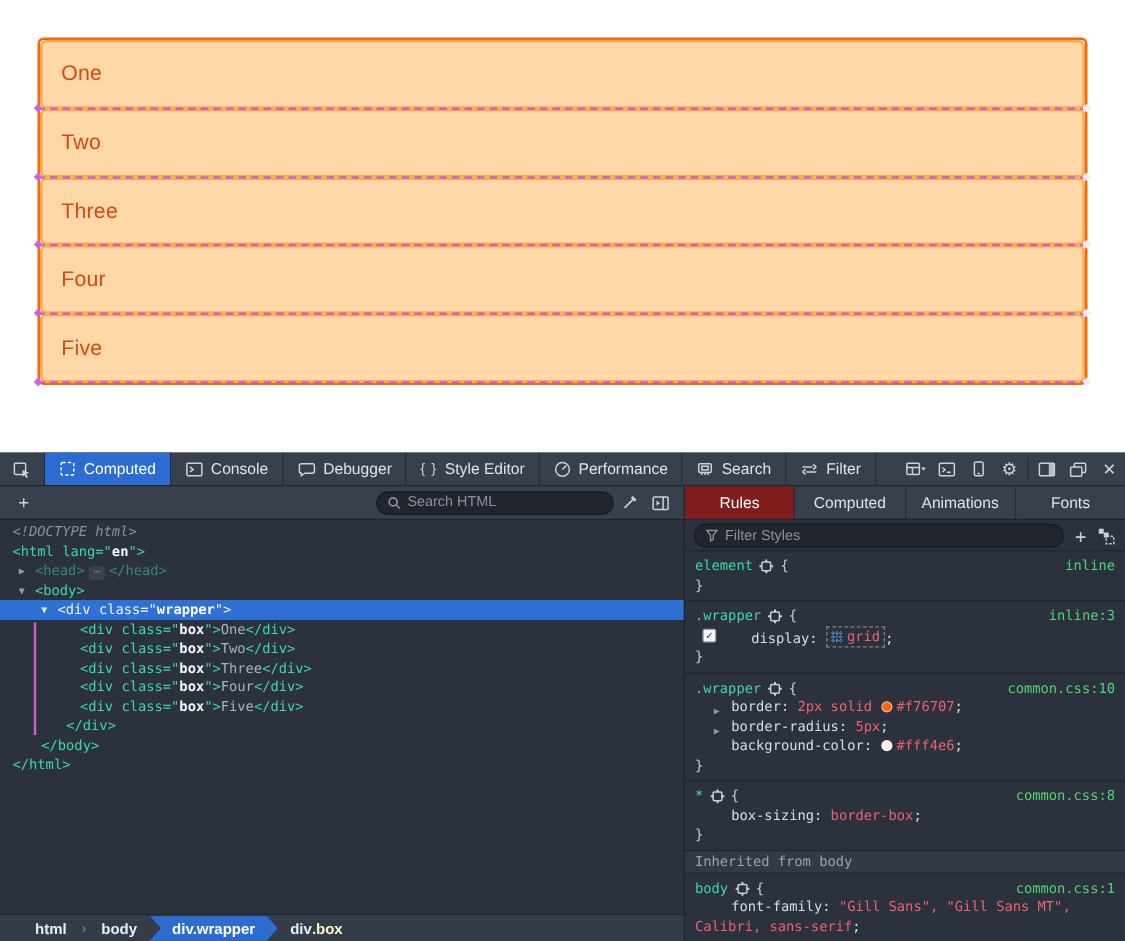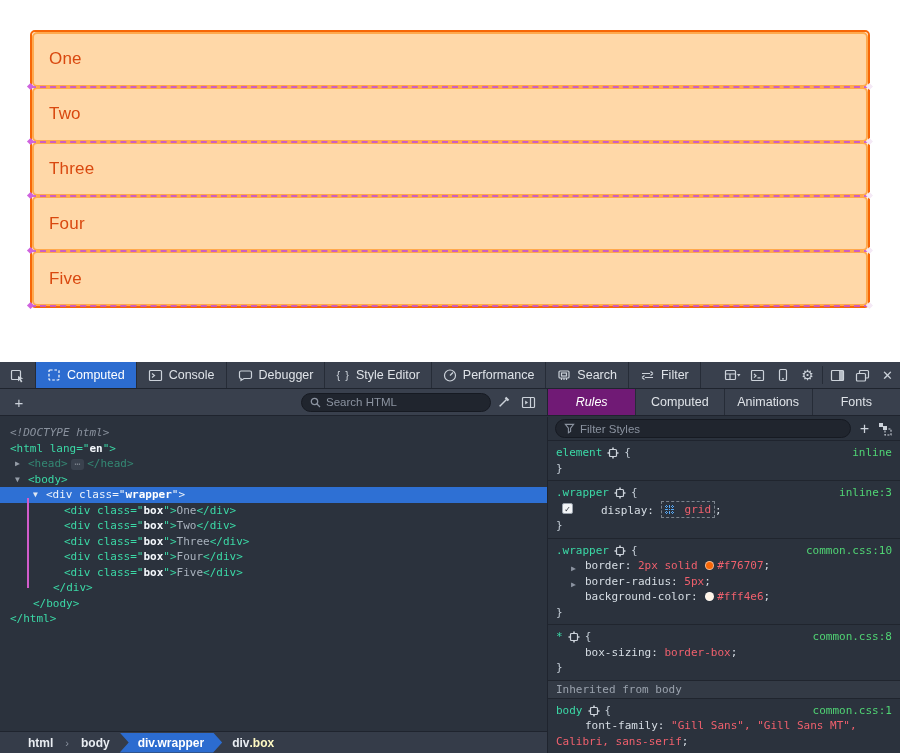--- a/index.html
+++ b/index.html
@@ -35,27 +35,27 @@
   .plusbtn { width:26px; font-size:15px; color:#ccd2da; display:flex; justify-content:center; }
   .pill { height:19px; background:#20252e; border:1px solid #161a22; border-radius:10px;
           display:flex; align-items:center; padding:0 8px; gap:5px; }
   .searchpill { width:190px; margin-left:auto; }
   .pill input { background:transparent; border:none; outline:none; color:#cfd5dc; font-size:11.5px; width:100%;
                 font-family:"Liberation Sans",sans-serif; }
   .pill input::placeholder { color:#8b93a0; }
   .sub-right { flex:1; display:flex; }
   .stab { flex:1; display:flex; align-items:center; justify-content:center; border-right:1px solid #262c37; cursor:default; }
   .stab:last-child { border-right:none; }
-  .stab.active { background:#701a75; color:#fff;font-style:italic; }
+  .stab.active { background:#7f1d1d; color:#fff; }
 
   .content { position:absolute; top:55px; left:0; right:0; bottom:0; display:flex; }
 
   
   .markup-pane { width:548px; position:relative; border-right:1px solid #1f242e; background:#2b323d; overflow:hidden; }
-  .tree { position:relative; padding-top:8px; font:11px "DejaVu Sans Mono",monospace; line-height:15.5px; color:#a9b2bd; }
+  .tree { position:relative; padding-top:1px; font:11px "DejaVu Sans Mono",monospace; line-height:15.5px; color:#a9b2bd; }
   .mrow { position:relative; height:15.5px; white-space:pre; }
   .mrow.selected { background:#2e70d4; }
   .mrow.dim > .toks { opacity:.5; }
   .tk-g { color:#3bd9a6; }
   .tk-w { color:#f3f7fb; font-weight:bold; }
   .tk-t { color:#a9b2bd; }
   .tk-dt { color:#8a929e; font-style:italic; }
   .tk-badge { display:inline-block; background:#4a5260; border-radius:3px; padding:0 4px; margin:0 3px;
               font-size:9px; line-height:11px; color:#c6cdd6; font-style:normal; }
   .mrow.selected .tk-g, .mrow.selected .tk-t { color:#eef4fb; }
@@ -85,21 +85,21 @@
   .decl { position:relative; padding-left:29px; white-space:normal; }
   .decl.wrapfirst { padding-left:0; text-indent:29px; }
   .decl.hascheck { padding-left:45px; }
   .pname { color:#d7dee5; }
   .pval { color:#f0606d; }
   .exp { position:absolute; left:15px; top:3px; font-size:8px; color:#8b93a0; }
   .chk { position:absolute; left:6px; top:2px; width:11px; height:11px; background:#f3f5f7; border:1px solid #9aa2ad;
          border-radius:2px; color:#2a2f38; font-size:9px; line-height:10px; text-align:center; }
   .swatch { display:inline-block; width:9px; height:9px; border-radius:50%; margin:0 3px -1px 1px;
             border:1px solid rgba(255,255,255,.55); }
-  .gridbadge { border:1px dashed #7a828c; padding:0 3px; display:inline-flex; align-items:center; gap:11px; }
+  .gridbadge { border:1px dashed #7a828c; padding:0 3px; display:inline-flex; align-items:center; gap:4px; }
   .inherit-hdr { background:#333a45; color:#9aa2ad; padding:2px 8px; border-bottom:1px solid #20252e; }
 </style>
 </head>
 <body>
 
 <div class="preview">
   <div class="gwrap">
     <div class="gwrap-inner" id="gboxes">
         <div class="gbox">One</div>
         <div class="gbox">Two</div>

